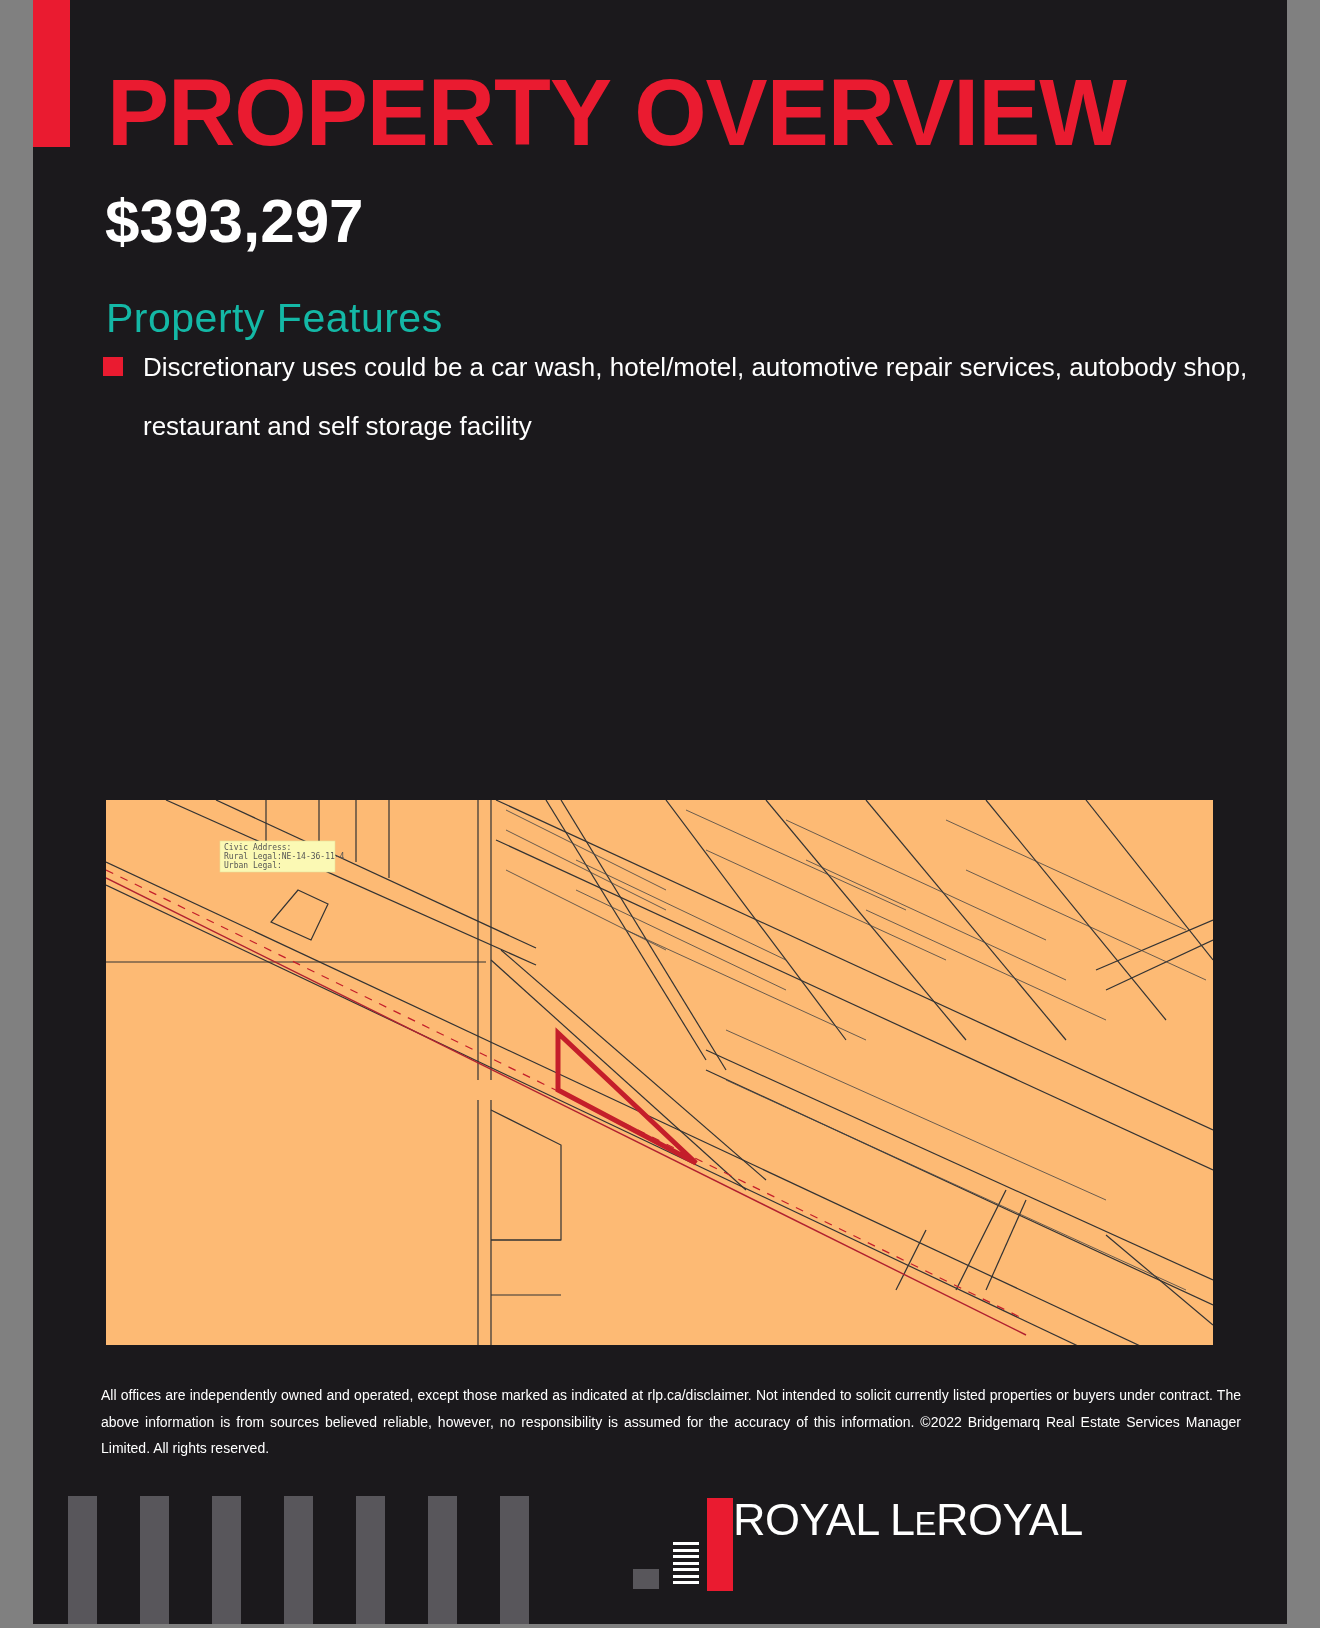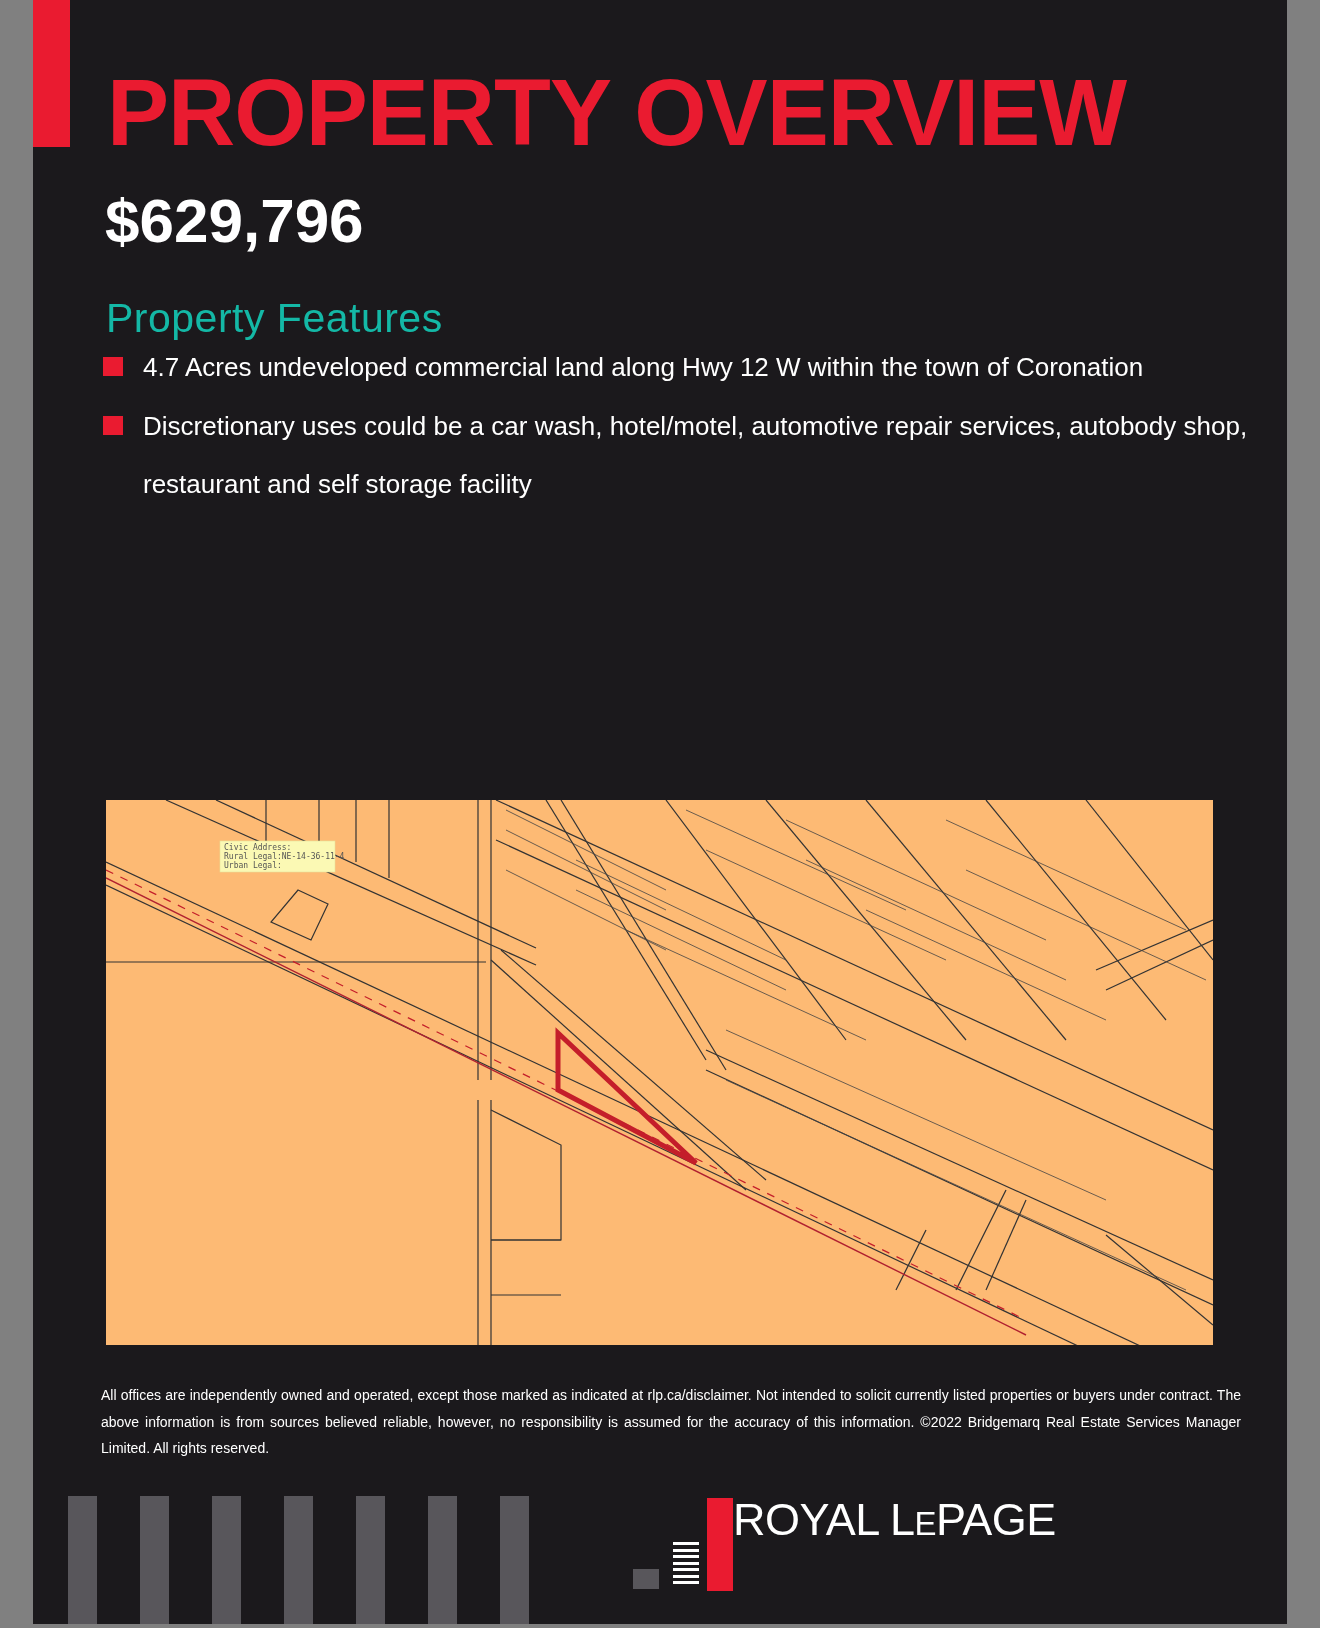--- a/index.html
+++ b/index.html
@@ -26,25 +26,24 @@
   .logo .royal .sc { font-size:33px; }
   .logo .commercial { position:absolute; left:96px; top:46px; color:#fff; font-size:64px; font-weight:bold; line-height:1; letter-spacing:1px; white-space:nowrap; }
   .map-label { font-family:"DejaVu Sans Mono", monospace; font-size:8px; fill:#555; }
 </style>
 </head>
 <body>
 
 <div class="sheet">
   <div class="red-bar"></div>
   <h1 class="title">PROPERTY OVERVIEW</h1>
-  <div class="price">$629,796</div>
+  <div class="price">$393,297</div>
   <h2 class="subtitle">Property Features</h2>
 
   <ul class="features">
-    <li><span class="bullet"></span><span>4.7 Acres undeveloped commercial land along Hwy 12 W within the town of Coronation</span></li>
     <li><span class="bullet"></span><span>Discretionary uses could be a car wash, hotel/motel, automotive repair services, autobody shop, restaurant and self storage facility</span></li>
   </ul>
 
   <div class="map">
     <svg width="1107" height="545" viewBox="0 0 1107 545">
       <g fill="none" stroke="#333" stroke-width="1.2">
 
         <polyline points="0,62 1107,580"></polyline>
         <polyline points="0,85 1107,610"></polyline>
 
@@ -136,15 +135,15 @@
     <div class="lines">
       <span></span>
         <span></span>
         <span></span>
         <span></span>
         <span></span>
         <span></span>
         <span></span>
     </div>
     <div class="red"></div>
-    <div class="royal"><span>ROYAL L</span><span class="sc">E</span><span>PAGE</span></div>
+    <div class="royal"><span>ROYAL L</span><span class="sc">E</span><span>ROYAL</span></div>
   </div>
 </div>
 
 </body></html>

